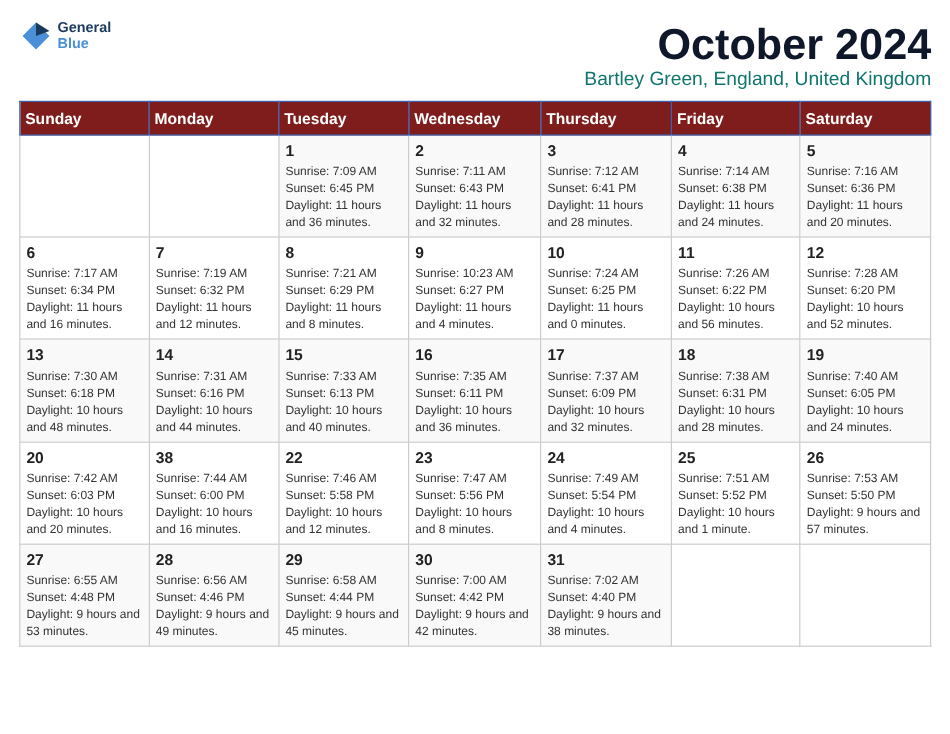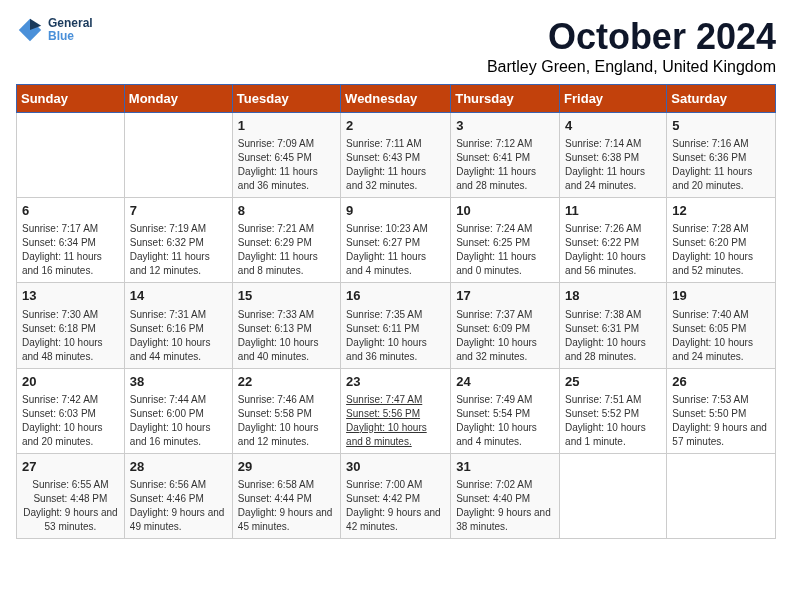--- a/index.html
+++ b/index.html
@@ -37,30 +37,30 @@
     .title-block {
       text-align: right;
     }
     .month-title {
       font-size: 36px;
       font-weight: bold;
       color: #0f172a;
     }
     .location {
       font-size: 16px;
-      color: #000000;
+      color: #0f766e;
       font-weight: normal;
     }
     table {
       width: 100%;
       border-collapse: collapse;
       font-size: 11px;
     }
     thead tr th {
-      background: #c2410c;
+      background: #7f1d1d;
       color: #fff;
       padding: 6px 4px;
       text-align: left;
       font-size: 13px;
       font-weight: bold;
       border: 1px solid #3a62b0;
     }
     tbody tr td {
       border: 1px solid #ccc;
       vertical-align: top;
@@ -258,21 +258,21 @@
 Daylight: 10 hours and 16 minutes.</div>
         </td>
         <td>
           <span class="day-num">22</span>
           <div class="day-info" style="white-space: pre-line;">Sunrise: 7:46 AM
 Sunset: 5:58 PM
 Daylight: 10 hours and 12 minutes.</div>
         </td>
         <td>
           <span class="day-num">23</span>
-          <div class="day-info" style="white-space: pre-line; text-decoration: underline;">Sunrise: 7:47 AM
+          <div class="day-info" style="white-space: pre-line;">Sunrise: 7:47 AM
 Sunset: 5:56 PM
 Daylight: 10 hours and 8 minutes.</div>
         </td>
         <td>
           <span class="day-num">24</span>
           <div class="day-info" style="white-space: pre-line;">Sunrise: 7:49 AM
 Sunset: 5:54 PM
 Daylight: 10 hours and 4 minutes.</div>
         </td>
         <td>
@@ -284,21 +284,21 @@
         <td>
           <span class="day-num">26</span>
           <div class="day-info" style="white-space: pre-line;">Sunrise: 7:53 AM
 Sunset: 5:50 PM
 Daylight: 9 hours and 57 minutes.</div>
         </td>
       </tr>
       <tr>
         <td>
           <span class="day-num">27</span>
-          <div class="day-info" style="white-space: pre-line; text-align: center;">Sunrise: 6:55 AM
+          <div class="day-info" style="white-space: pre-line;">Sunrise: 6:55 AM
 Sunset: 4:48 PM
 Daylight: 9 hours and 53 minutes.</div>
         </td>
         <td>
           <span class="day-num">28</span>
           <div class="day-info" style="white-space: pre-line;">Sunrise: 6:56 AM
 Sunset: 4:46 PM
 Daylight: 9 hours and 49 minutes.</div>
         </td>
         <td>

